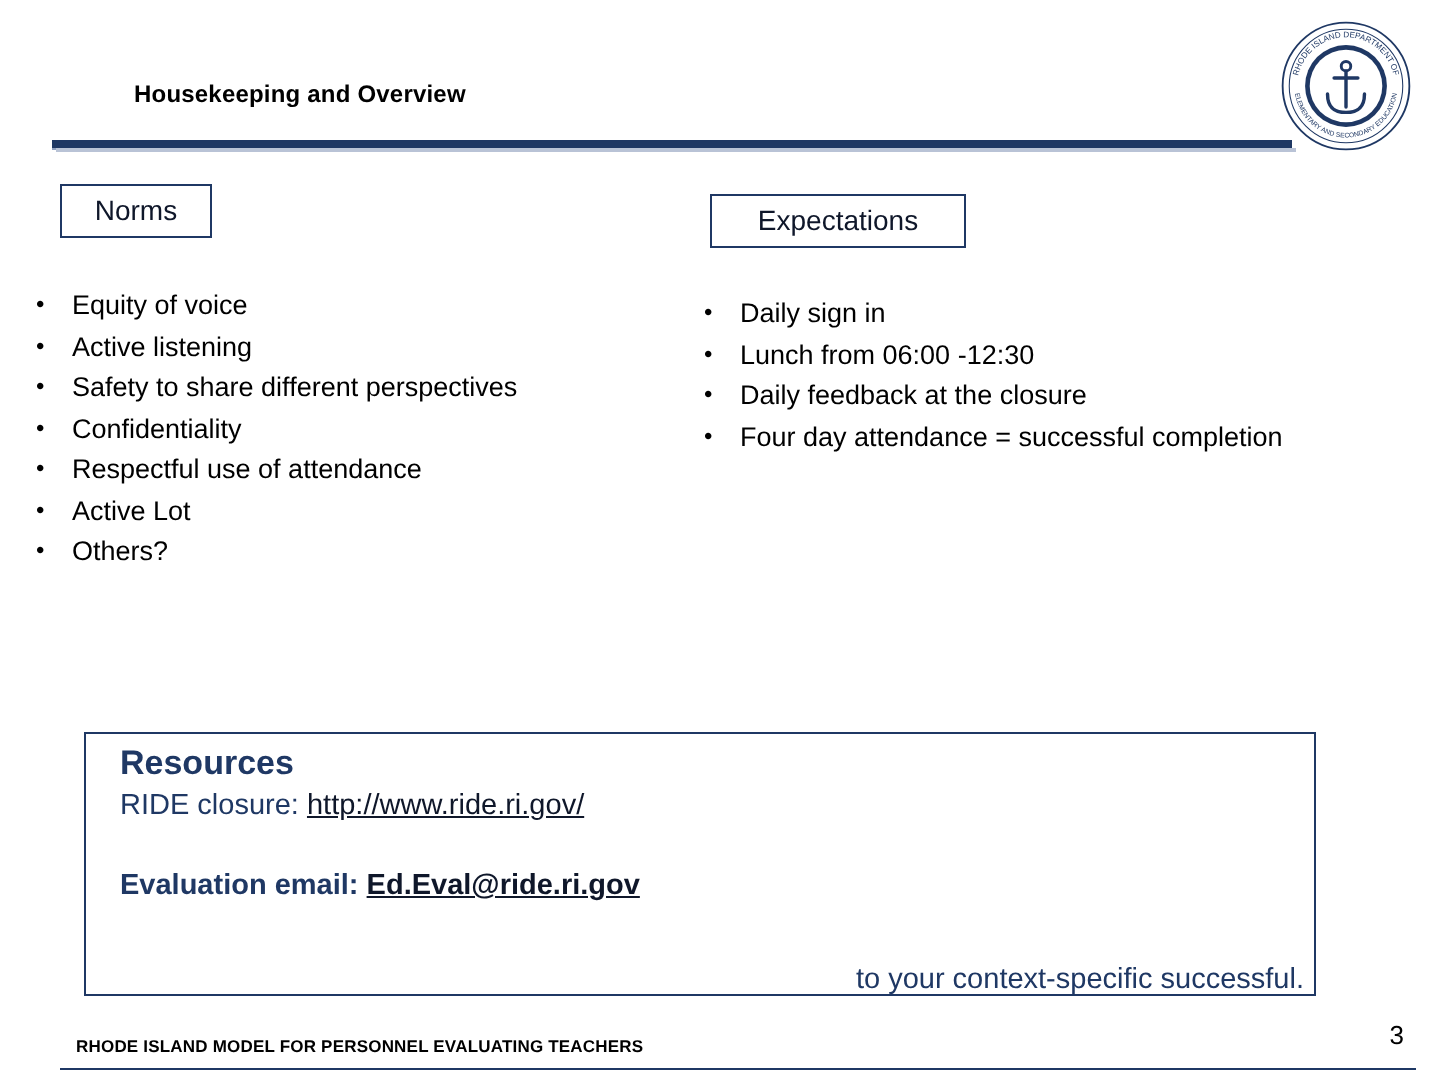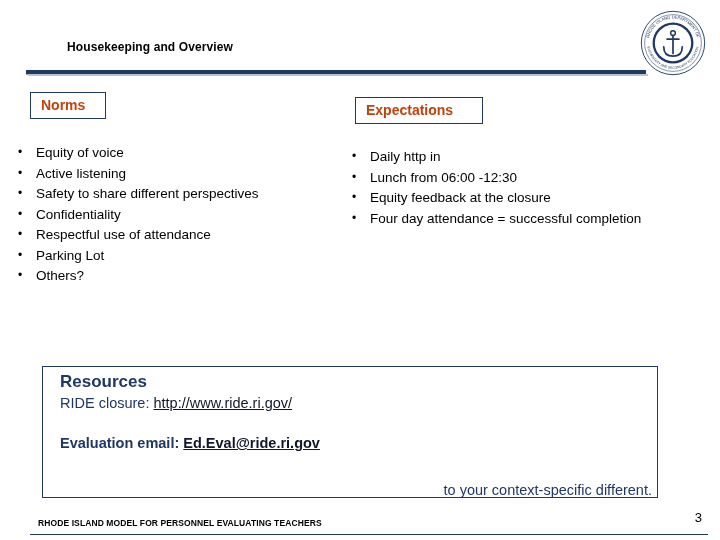--- a/index.html
+++ b/index.html
@@ -52,24 +52,25 @@
     width: 66px;
     height: 66px;
   }
 
   
   .col-header {
     position: absolute;
     border: 1px solid #1f3864;
     background: #ffffff;
     font-size: 14px;
-    font-weight: bold;
-    color: #c2410c;
+    font-weight: normal;
+    color: #0f172a;
     padding: 4px 10px 5px 10px;
     box-sizing: border-box;
+    text-align: center;
   }
   #norms-header {
     left: 30px;
     top: 92px;
     min-width: 76px;
   }
   #expectations-header {
     left: 355px;
     top: 97px;
     min-width: 128px;
@@ -230,55 +231,55 @@
   <li>
       <span class="dot">•</span>
       <span class="txt">Confidentiality</span>
     </li>
   <li>
       <span class="dot">•</span>
       <span class="txt">Respectful use of attendance</span>
     </li>
   <li>
       <span class="dot">•</span>
-      <span class="txt">Parking Lot</span>
+      <span class="txt">Active Lot</span>
     </li>
   <li>
       <span class="dot">•</span>
       <span class="txt">Others?</span>
     </li>
 </ul>
 
 <ul class="bullet-list" id="expectations-list">
   <li>
       <span class="dot">•</span>
-      <span class="txt">Daily http in</span>
+      <span class="txt">Daily sign in</span>
     </li>
   <li>
       <span class="dot">•</span>
       <span class="txt">Lunch from 06:00 -12:30</span>
     </li>
   <li>
       <span class="dot">•</span>
-      <span class="txt">Equity feedback at the closure</span>
+      <span class="txt">Daily feedback at the closure</span>
     </li>
   <li>
       <span class="dot">•</span>
       <span class="txt">Four day attendance = successful completion</span>
     </li>
 </ul>
 
 <div id="resources-box"></div>
 <div id="resources-title">Resources</div>
 <div class="res-line" id="res-line-1">
   <span>RIDE closure: </span><a class="res-link" href="#">http://www.ride.ri.gov/</a>
 </div>
 <div class="res-line" id="res-line-2">
   <span>Evaluation email: </span><a class="res-link" href="#">Ed.Eval@ride.ri.gov</a>
 </div>
 <div id="res-note">
   <br>
-  <span>to your context-specific different.</span>
+  <span>to your context-specific successful.</span>
 </div>
 
 <div id="footer-text">RHODE ISLAND MODEL FOR PERSONNEL EVALUATING TEACHERS</div>
 <div id="slide-number">3</div>
 <div id="footer-rule"></div>
 
 </body></html>

